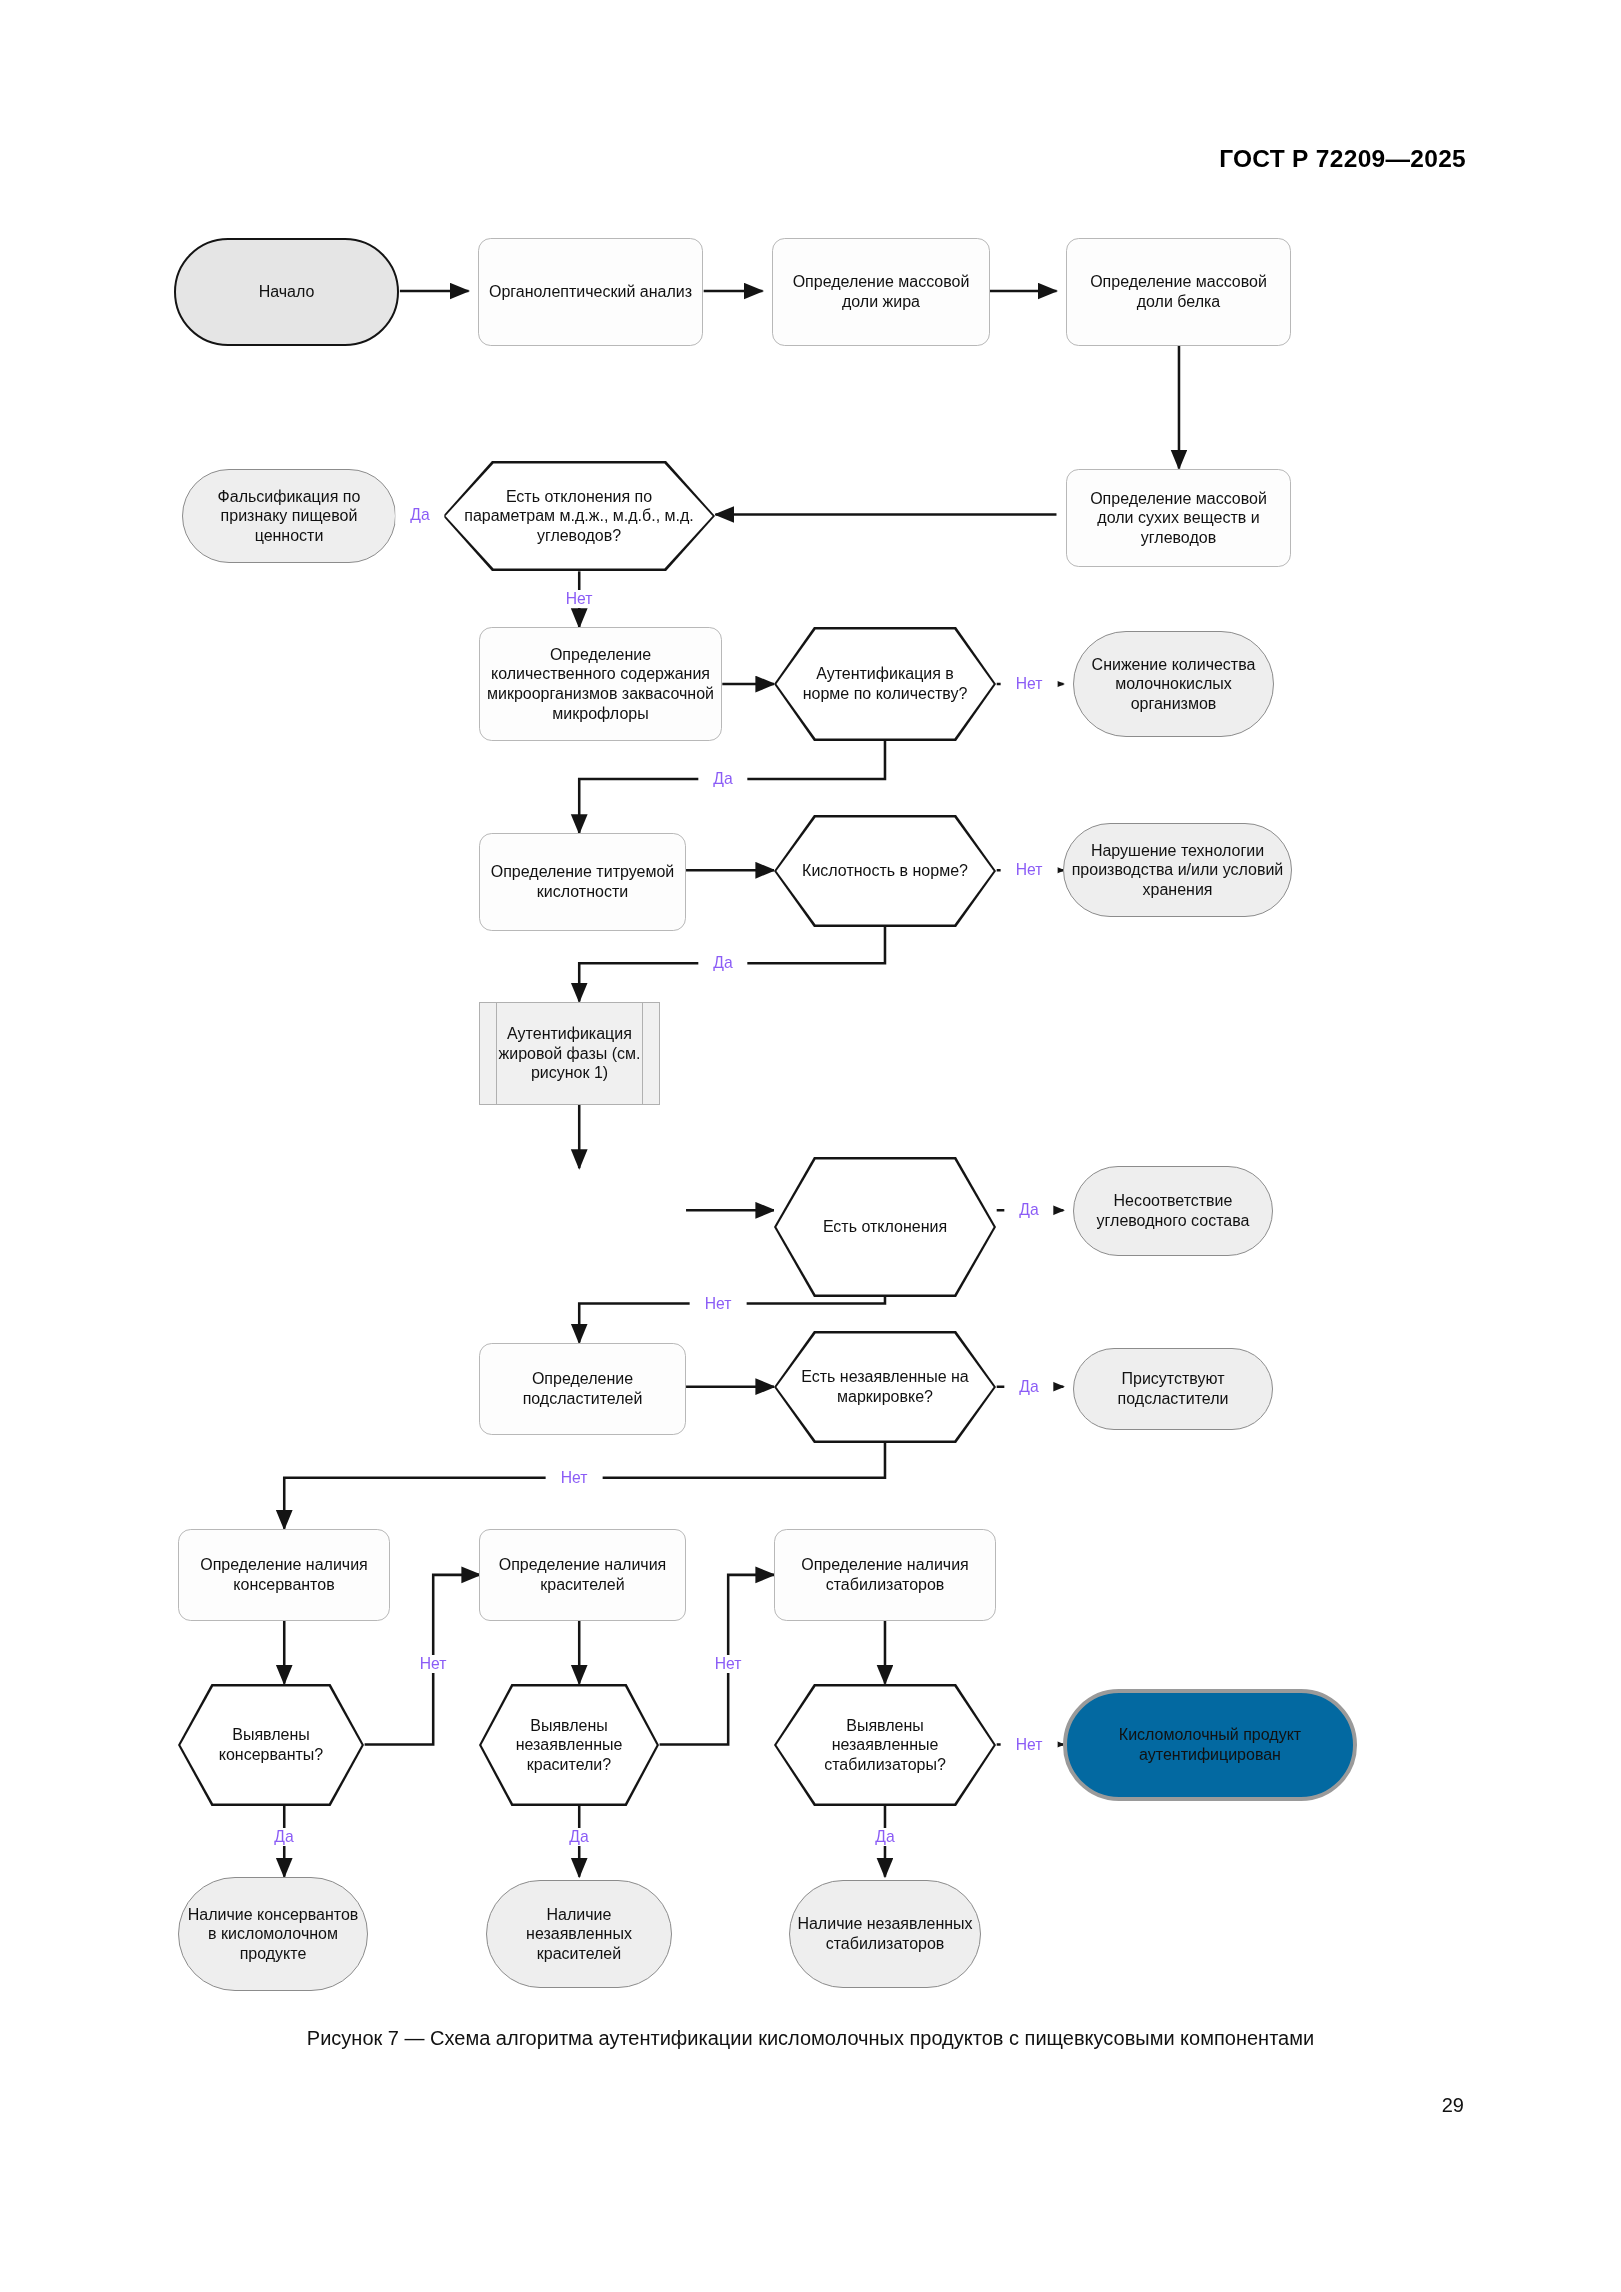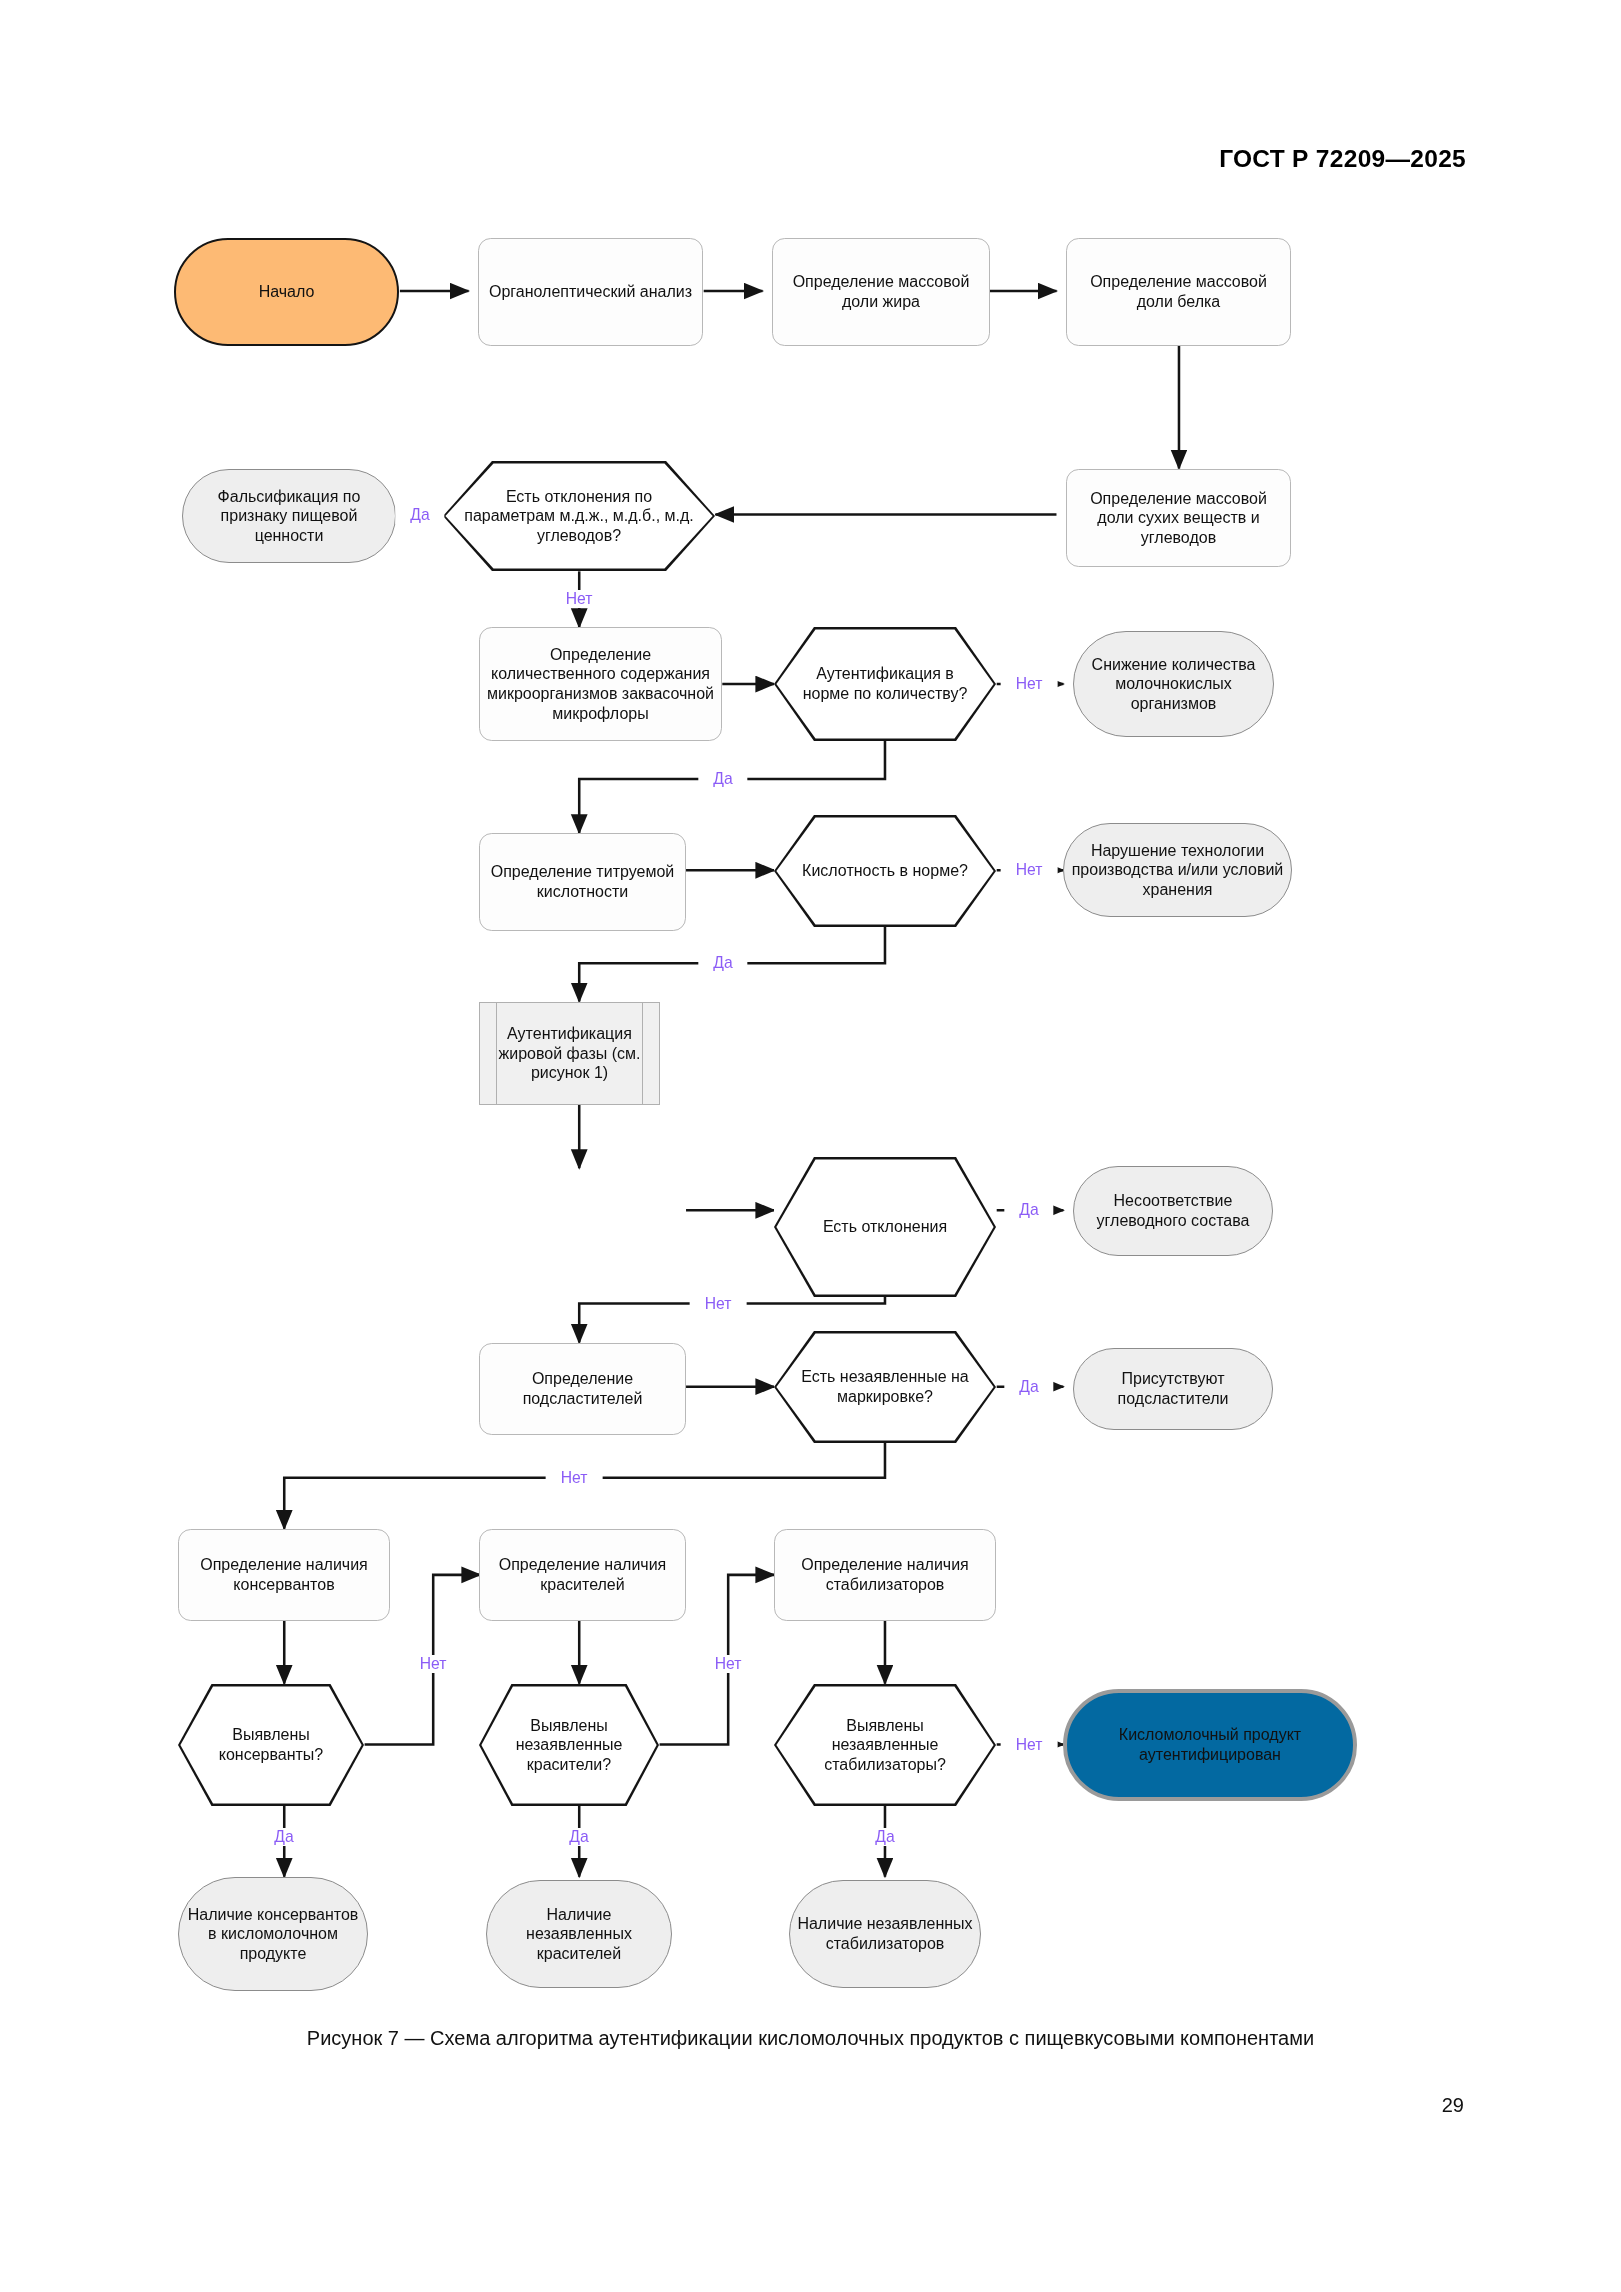--- a/index.html
+++ b/index.html
@@ -78,21 +78,21 @@
   .node span { display: block; width: 100%; }
 
   
   .n-process {
     background: #fdfdfd;
     border: 1.6px solid #b8b8b8;
     border-radius: 12.7px;
   }
   
   .n-start {
-    background: #fdba74;
+    background: #e5e5e5;
     border: 2.5px solid #141414;
     border-radius: 59px;
   }
   
   .n-result {
     background: #eeeeee;
     border: 1.6px solid #8c8c8c;
     border-radius: 59px;
   }
   
@@ -306,21 +306,21 @@
     </div>
 
     <div class="node n-result" style="left:1073px; top:1348px; width:200px; height:82px;">
       <span>Присутствуют подсластители</span>
     </div>
 
     <div class="node n-process" style="left:178px; top:1529px; width:212px; height:92px;justify-content:center;">
       <span>Определение наличия консервантов</span>
     </div>
 
-    <div class="node n-process" style="left:479px; top:1529px; width:207px; height:92px;">
+    <div class="node n-process" style="left:479px; top:1529px; width:207px; height:92px;border-radius:11px;">
       <span>Определение наличия красителей</span>
     </div>
 
     <div class="node n-process" style="left:774px; top:1529px; width:222px; height:92px;">
       <span>Определение наличия стабилизаторов</span>
     </div>
 
     <div class="node n-decision" style="left:178px; top:1684px; width:186px; height:122px;">
       <div class="hexbg"></div>
       <div class="hexfg"></div>

